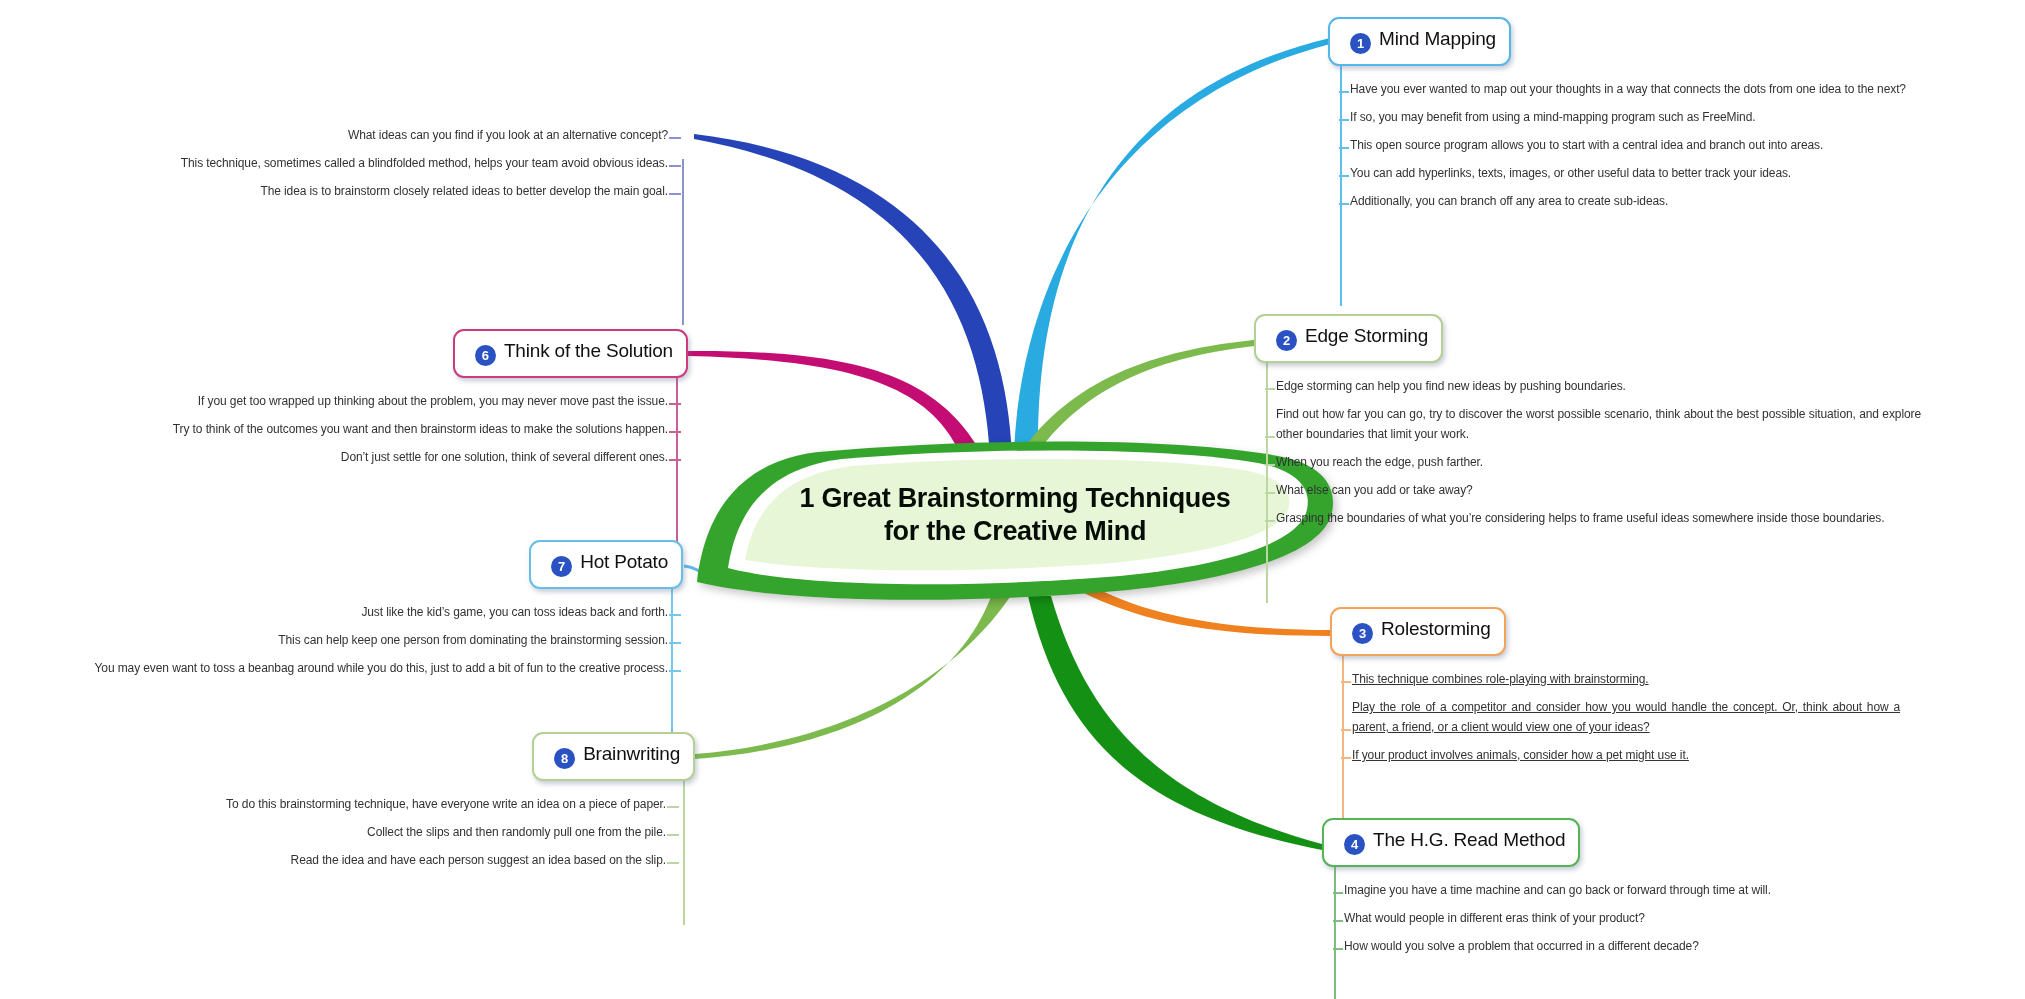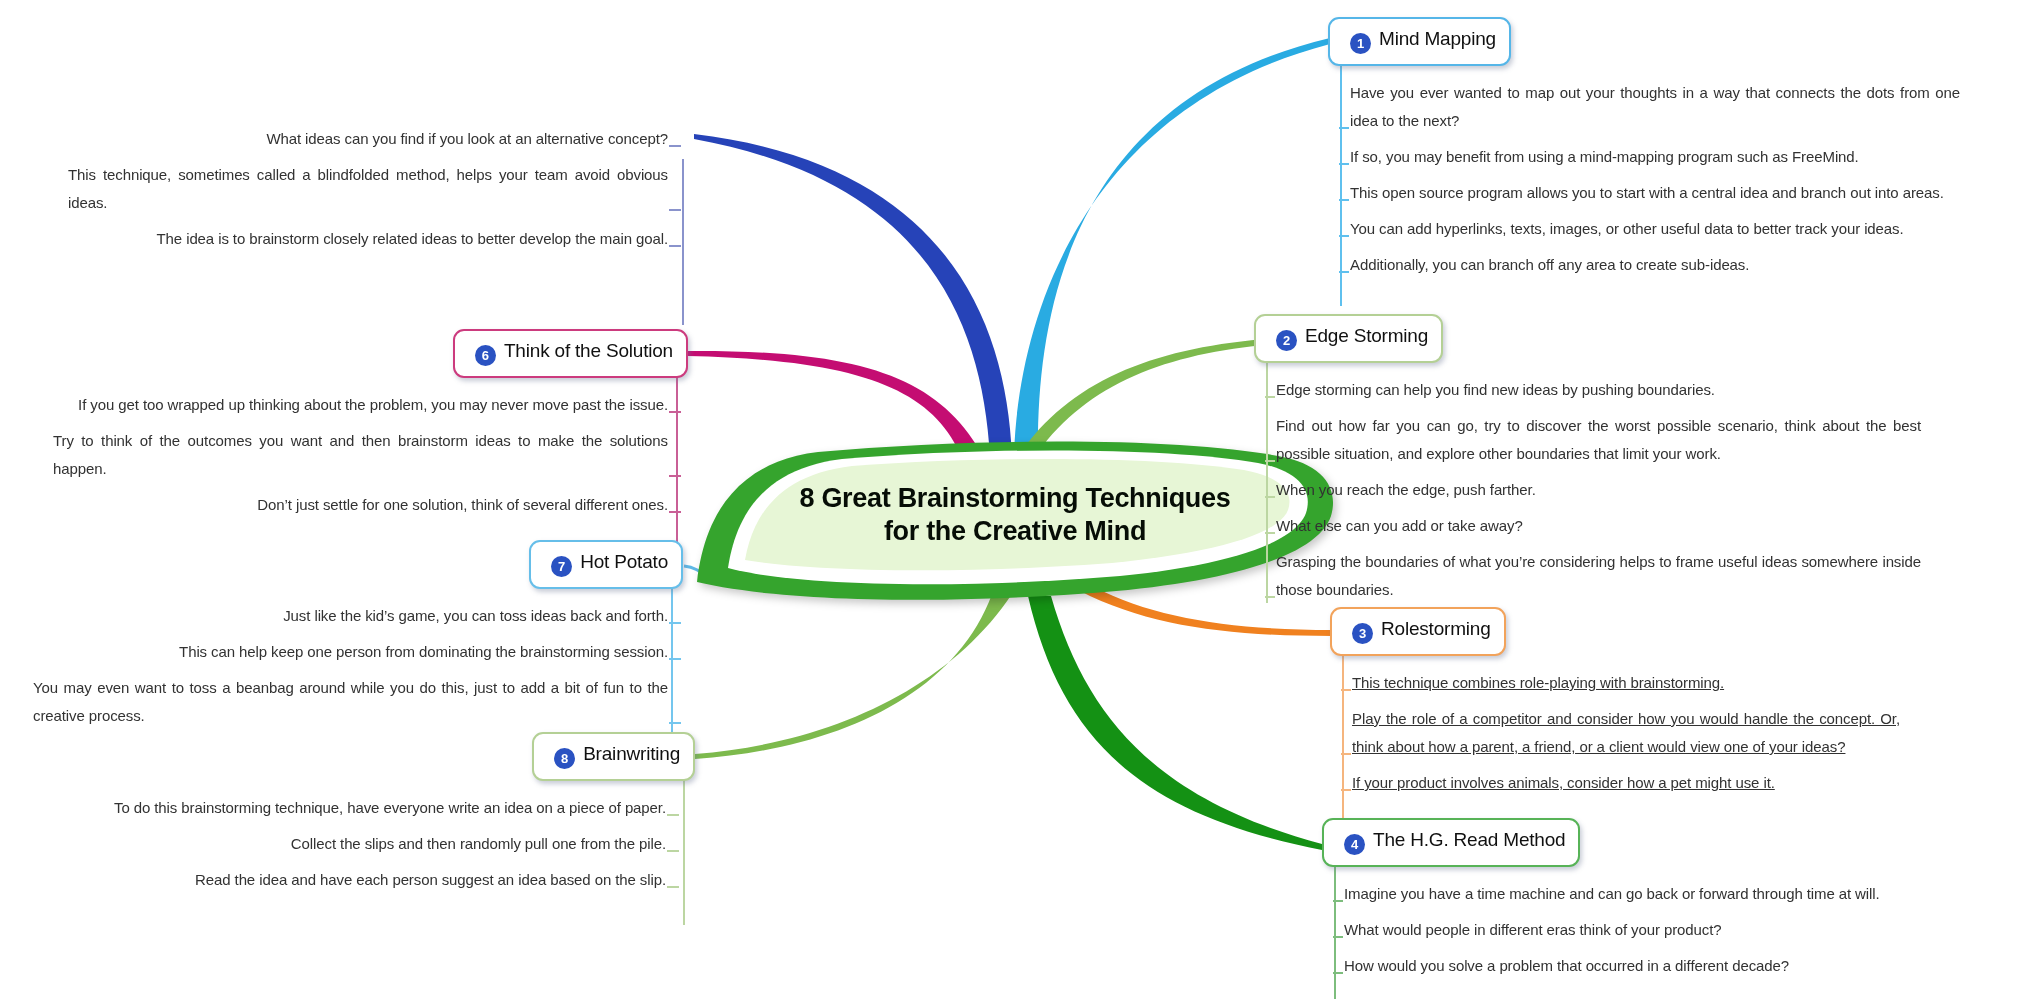--- a/index.html
+++ b/index.html
@@ -11,21 +11,21 @@
   section.group{position:absolute;}
   .title-box{display:inline-block;background:#ffffff;border:2px solid var(--border,#999);
              border-radius:11px;padding:9px 13px 10px 20px;white-space:nowrap;
              box-shadow:2px 3px 5px rgba(110,120,150,.38);position:relative;z-index:3;}
   .badge{display:inline-block;width:21px;height:21px;border-radius:50%;
          background:var(--badge,#2a52c2);color:#fff;font-size:13px;font-weight:bold;
          text-align:center;line-height:21px;vertical-align:-3px;margin-right:8px;}
   .node-label{font-size:19px;color:#101010;letter-spacing:-0.2px;}
   .spine{position:absolute;width:2px;background:var(--bracket,#bbb);z-index:1;}
   ul.items{list-style:none;margin:13px 0 0 0;padding:0;}
-  ul.items li{position:relative;font-size:15px;line-height:28px;margin:0 0 8px 0;
+  ul.items li{position:relative;font-size:12px;line-height:20px;margin:0 0 8px 0;
               letter-spacing:-0.1px;}
   .tick{position:absolute;height:2px;background:var(--bracket,#bbb);}
 
   
   .group.right{text-align:left;}
   .group.right ul.items{margin-left:22px;}
   .group.right li{text-align:justify;}
   .group.right .tick{left:-11px;width:10px;bottom:6px;}
   .group.right .spine{left:12px;}
 
@@ -80,21 +80,21 @@
                C 965,589 800,587 728,568 Z"></path>
       <path d="M 745,560 C 754,508 786,474 852,466
                C 985,456 1158,456 1244,470
                C 1282,477 1294,493 1288,510
                C 1279,534 1215,553 1112,563
                C 968,574 815,572 745,560 Z" fill="#e7f6d6"></path>
     </g>
   </svg>
 
   <div class="center-title">
-    <div>8 Great Brainstorming Techniques</div>
+    <div>1 Great Brainstorming Techniques</div>
     <div>for the Creative Mind</div>
   </div>
 
   <section class="group right" id="g-mind" style="--border: #55b6e8; --bracket: #5fc0ee; --branch: #29abe2;">
     <div class="title-box"><span class="badge" style="background: rgb(42, 82, 194);">1</span><span class="node-label">Mind Mapping</span></div>
     <div class="spine" style="top: 47px; height: 242px;"></div>
     <ul class="items">
         <li><span class="txt">Have you ever wanted to map out your thoughts in a way that connects the dots from one idea to the next?</span><span class="tick"></span></li>
         <li><span class="txt">If so, you may benefit from using a mind-mapping program such as FreeMind.</span><span class="tick"></span></li>
         <li><span class="txt">This open source program allows you to start with a central idea and branch out into areas.</span><span class="tick"></span></li>

